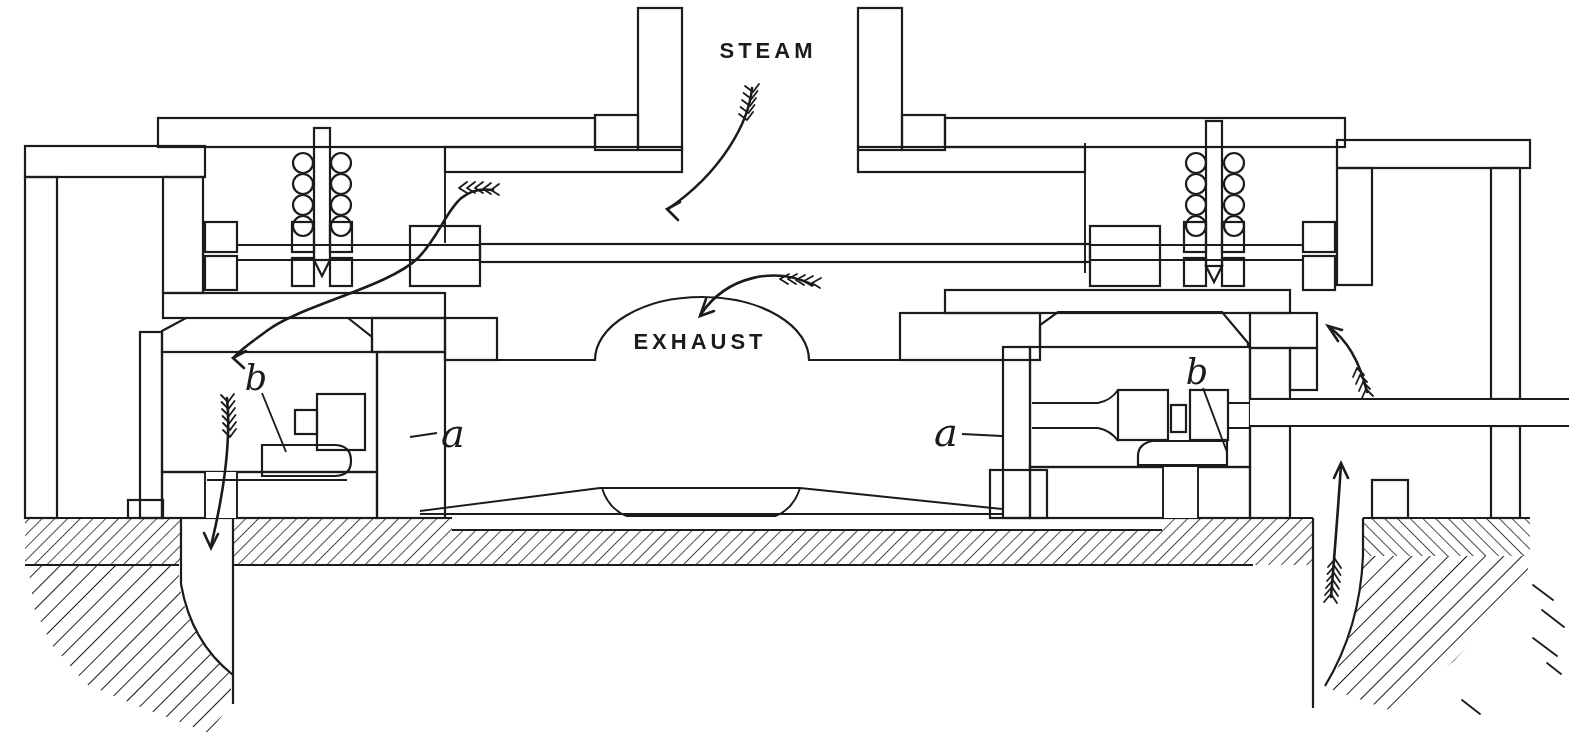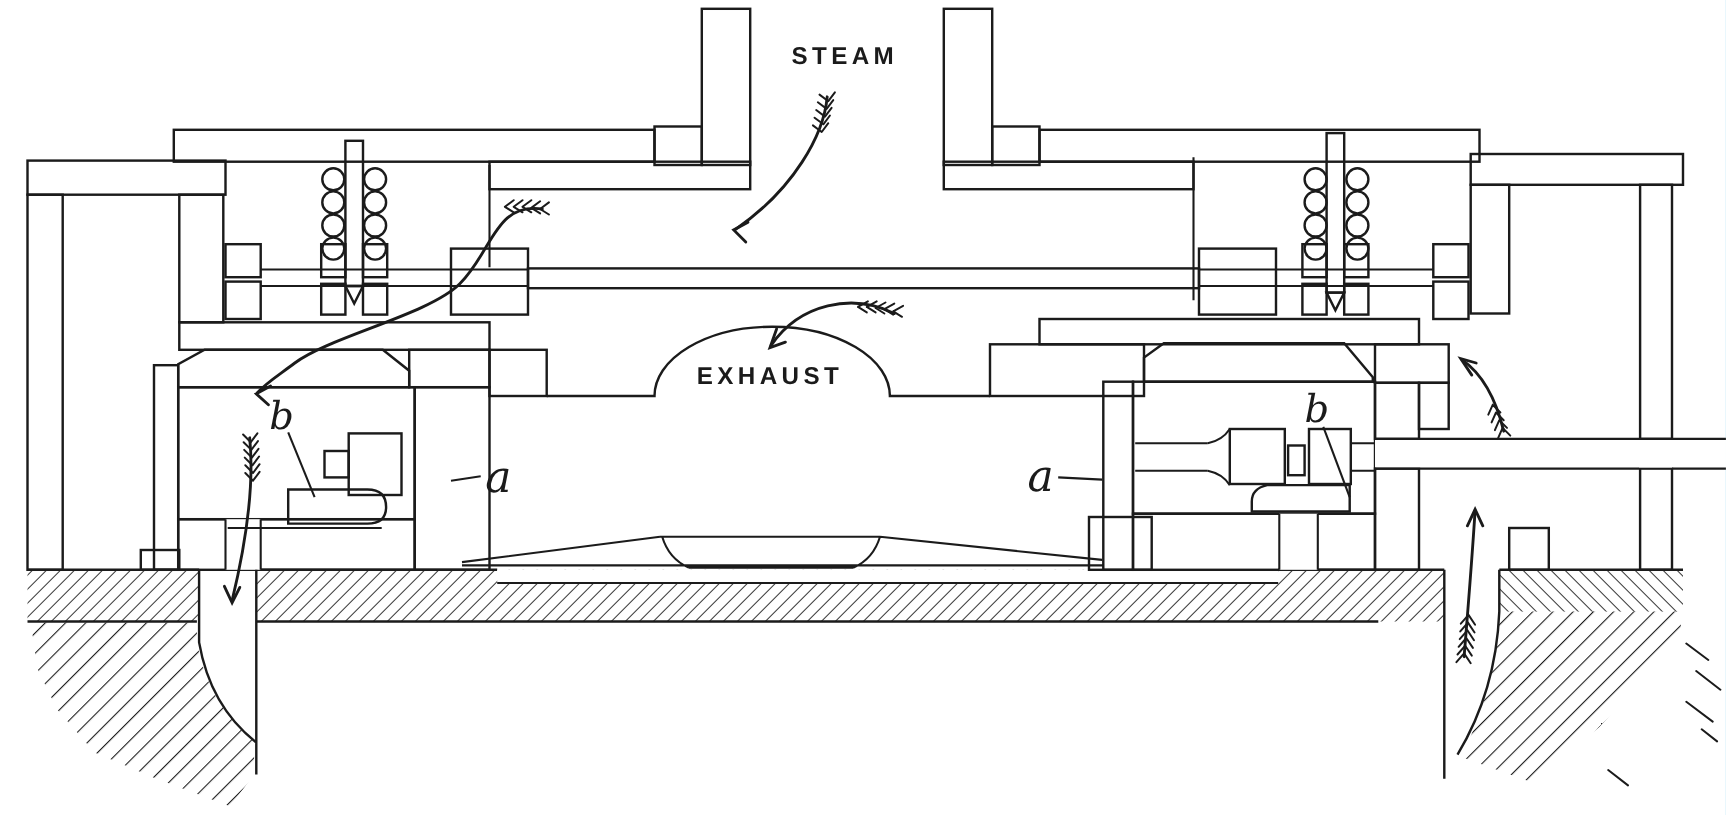--- a/index.html
+++ b/index.html
@@ -1,16 +1,16 @@
 <!DOCTYPE html>
 <html><head>
 <meta charset="utf-8">
 <style>
   html,body { margin:0; padding:0; background:#ffffff; }
-  .stage { position:relative; width:1569px; height:741px; background:#0ea5e9; overflow:hidden; }
+  .stage { position:relative; width:1569px; height:741px; background:#fca5a5; overflow:hidden; }
   svg { display:block; }
   .o   { fill:none; stroke:#1b1b1b; stroke-width:2.2; }
   .thin{ fill:none; stroke:#1b1b1b; stroke-width:1.9; }
   .arrow { fill:none; stroke:#1b1b1b; stroke-width:2.6; stroke-linecap:round; }
   .feather { fill:none; stroke:#1b1b1b; stroke-width:1.8; stroke-linecap:round; }
   .cap  { font-family:"Liberation Sans", sans-serif; font-weight:600; font-size:22px; letter-spacing:4px; }
   .ital-a { font-family:"DejaVu Serif", serif; font-style:italic; font-size:40px; }
   .ital-b { font-family:"DejaVu Serif", serif; font-style:italic; font-size:35px; }
 </style>
 </head>

